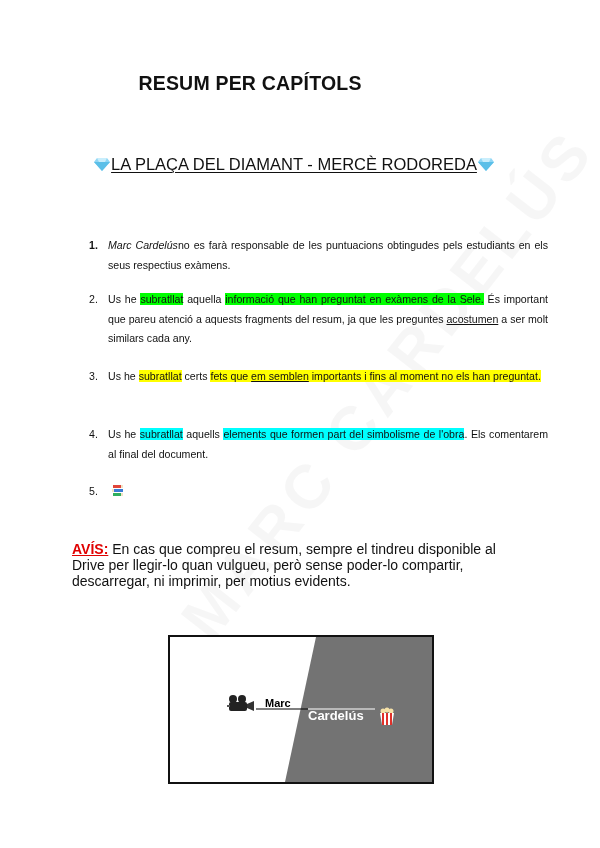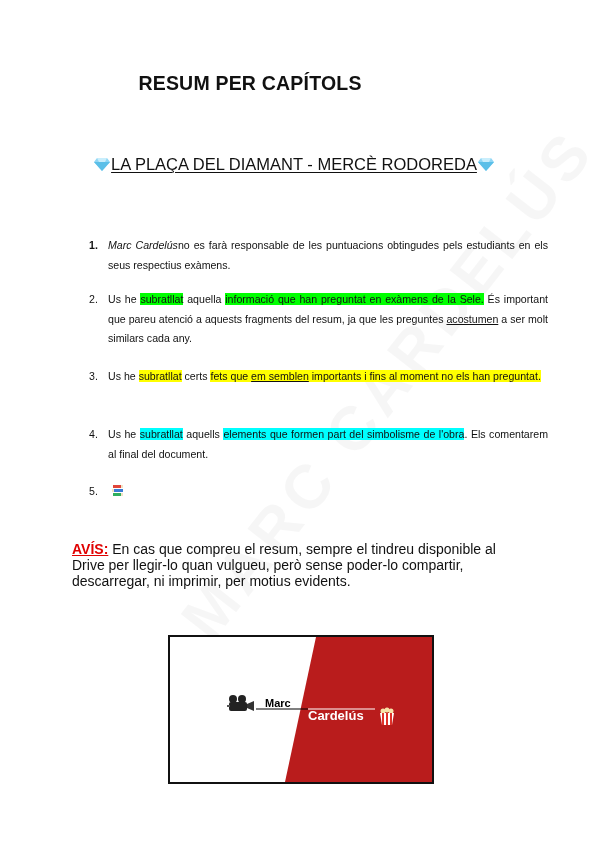--- a/index.html
+++ b/index.html
@@ -26,21 +26,21 @@
   .i5 { position: absolute; top: 246px; left: 0; width: 440px; }
   .hl-green { background: #00ff00; }
   .hl-yellow { background: #ffff00; }
   .hl-cyan { background: #00ffff; }
   .u { text-decoration: underline; }
   .ital { font-style: italic; }
   .books { display: inline-block; width: 12px; height: 11px; vertical-align: -1px; margin-left: 4px; }
   .notice { position: absolute; left: 72px; top: 541px; width: 458px; font-size: 14px; line-height: 16px; }
   .notice .label { color: #e00000; font-weight: bold; text-decoration: underline; }
   .logo-box { position: absolute; left: 168px; top: 635px; width: 262px; height: 145px;
-              border: 2px solid #111; background: #b91c1c; overflow: hidden; text-decoration: underline; }
+              border: 2px solid #111; background: #737373; overflow: hidden; text-decoration: underline; }
   .logo-box svg { position: absolute; left: 0; top: 0; }
   .logo-marc { position: absolute; left: 95px; top: 60px; font-weight: bold; font-size: 11px; color: #000; }
   .logo-card { position: absolute; left: 138px; top: 71px; font-weight: bold; font-size: 13px; color: #fff; }
 </style>
 </head>
 <body>
 
 <div class="watermark">MARC CARDELÚS</div>
 
 <div class="title">RESUM PER CAPÍTOLS</div>

